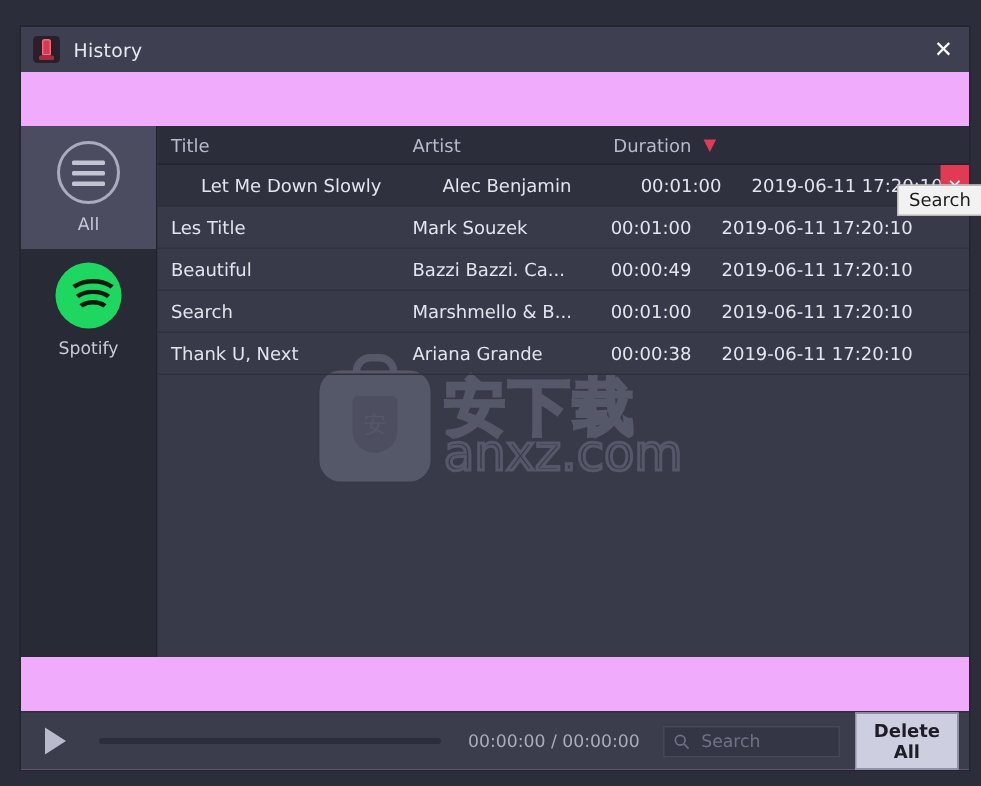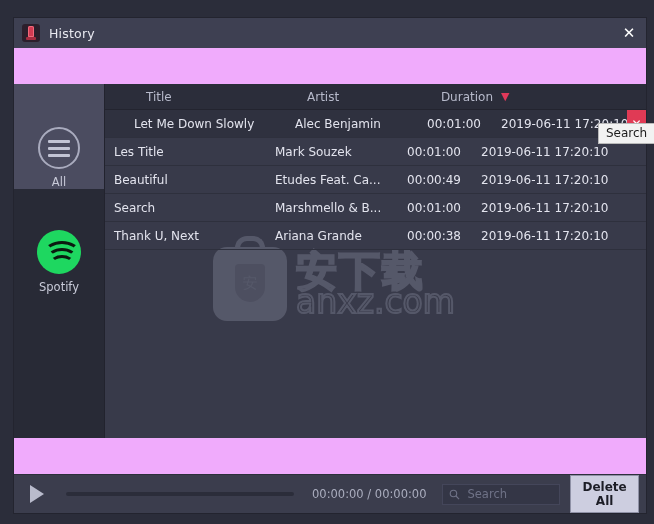--- a/index.html
+++ b/index.html
@@ -95,25 +95,25 @@
   
   #sidebar {
     width: 90px;
     flex: 0 0 90px;
     background: #282a36;
     display: flex;
     flex-direction: column;
     border-right: 1px solid #22232e;
   }
   .side-item {
-    height: 105px;
+    height: 82px;
     display: flex;
     flex-direction: column;
     align-items: center;
-    justify-content: flex-end;
+    justify-content: center;
     cursor: pointer;
     color: #c8cad8;
     font-size: 11.5px;
   }
   .side-item.selected { background: #4b4c60; }
   .side-item .side-label { margin-top: 6px; }
 
   .icon-all {
     width: 42px;
     height: 42px;
@@ -168,21 +168,20 @@
   
   #table-head {
     display: flex;
     align-items: center;
     height: 25px;
     flex: 0 0 auto;
     background: #2b2d3a;
     color: #b7bacb;
     font-size: 12px;
     border-bottom: 1px solid #23242f;
-    padding-left: 32px;
   }
   #table-head .cell { white-space: nowrap; overflow: hidden; }
 
   .col-title    { flex: 0 0 170px; padding-left: 9px; box-sizing: border-box; }
   .col-artist   { flex: 0 0 110px; }
   .col-duration { flex: 0 0 76px; text-align: right; }
   .col-created  { flex: 0 0 150px; padding-left: 20px; box-sizing: border-box; }
   .col-actions  { flex: 1 1 auto; display: flex; align-items: center; justify-content: flex-start; }
 
   #sort-indicator {
@@ -450,21 +449,21 @@
           </div>
           <div class="row">
             <div class="cell col-title">Les Title</div>
             <div class="cell col-artist">Mark Souzek</div>
             <div class="cell col-duration">00:01:00</div>
             <div class="cell col-created">2019-06-11 17:20:10</div>
             <div class="cell col-actions"></div>
           </div>
           <div class="row">
             <div class="cell col-title">Beautiful</div>
-            <div class="cell col-artist">Etudes Feat. Ca...</div>
+            <div class="cell col-artist">Bazzi Bazzi. Ca...</div>
             <div class="cell col-duration">00:00:49</div>
             <div class="cell col-created">2019-06-11 17:20:10</div>
             <div class="cell col-actions"></div>
           </div>
           <div class="row">
             <div class="cell col-title">Search</div>
             <div class="cell col-artist">Marshmello &amp; B...</div>
             <div class="cell col-duration">00:01:00</div>
             <div class="cell col-created">2019-06-11 17:20:10</div>
             <div class="cell col-actions"></div>

